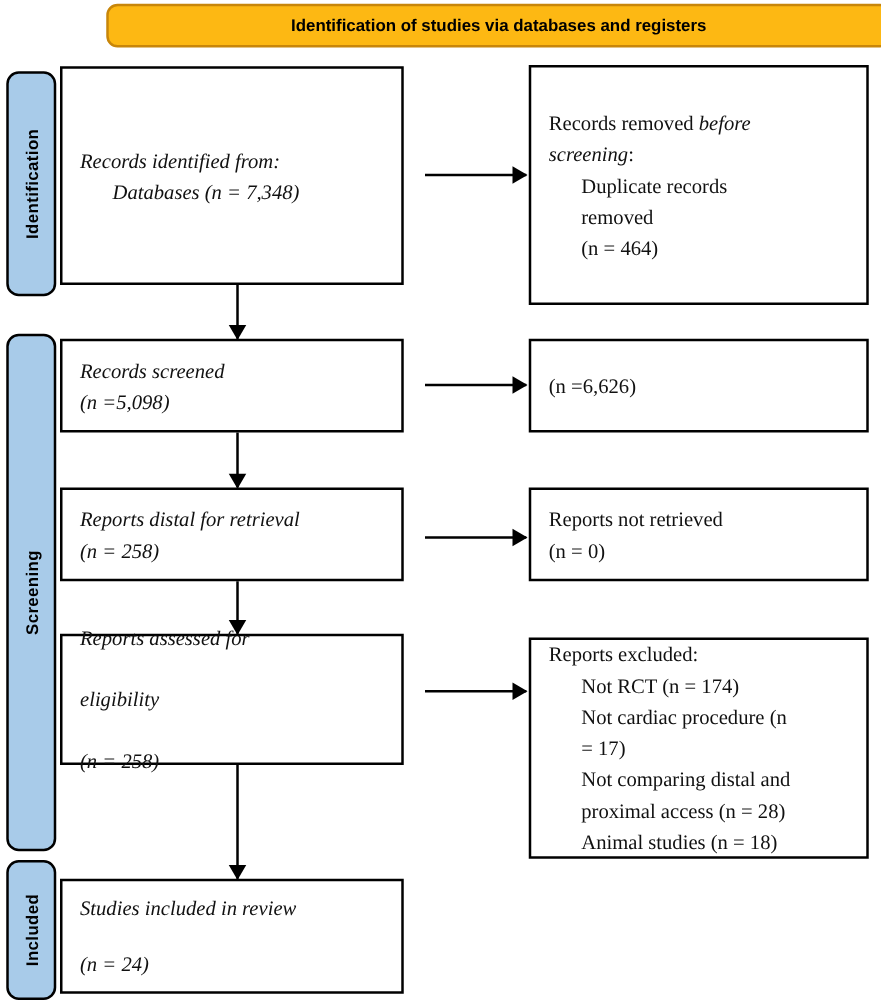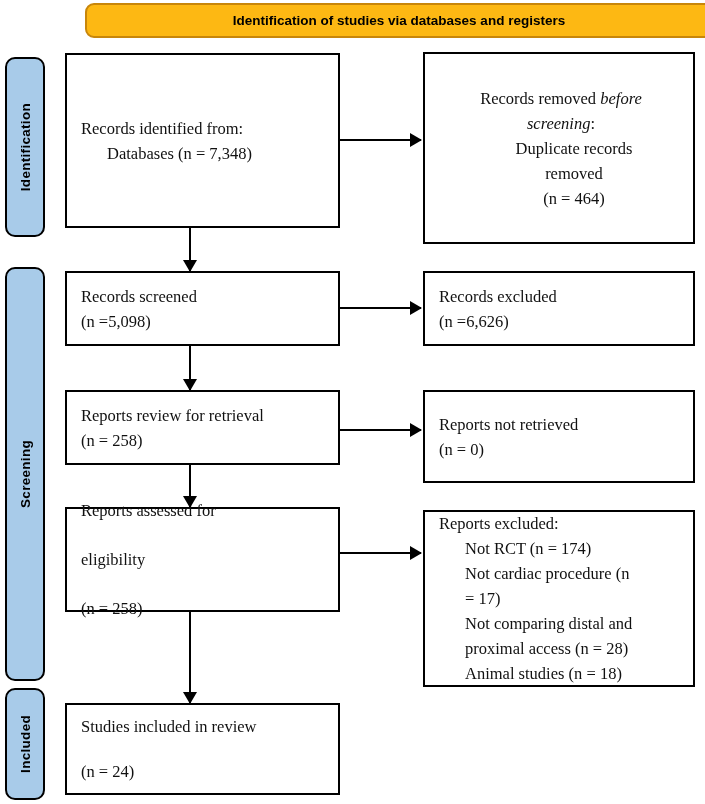--- a/index.html
+++ b/index.html
@@ -32,30 +32,30 @@
     letter-spacing:.3px;white-space:nowrap;
   }
   .stage.identification{top:57px;height:180px;}
   .stage.screening{top:267px;height:414px;}
   .stage.included{top:688px;height:112px;}
   .box{
     position:absolute;background:#ffffff;border:2px solid var(--outline);
     box-sizing:border-box;display:flex;flex-direction:column;justify-content:center;
     padding:4px 10px 4px 14px;font-size:16.5px;line-height:25px;color:#111;
   }
-  .col-left{left:65px;width:275px;}
+  .col-left{left:48px;width:275px;font-style:italic;}
   .col-right{left:423px;width:272px;}
   .b1{top:53px;height:175px;}
   .b2{top:271px;height:75px;}
   .b3{top:390px;height:75px;}
   .b4{top:507px;height:105px;gap:24px;}
   .b5{top:703px;height:92px;gap:20px;}
-  .r1{top:52px;height:192px;text-align:center;}
+  .r1{top:52px;height:192px;}
   .r2{top:271px;height:75px;}
-  .r3{top:390px;height:93px;font-family:Liberation Serif, serif;}
+  .r3{top:390px;height:75px;font-family:Liberation Serif, serif;}
   .r4{top:510px;height:177px;}
   .indent{padding-left:26px;}
   .it{font-style:italic;}
   .arrow-v{position:absolute;width:2px;background:var(--outline);}
   .arrow-v::after{
     content:"";position:absolute;bottom:-1px;left:-6px;
     border-left:7px solid transparent;border-right:7px solid transparent;
     border-top:12px solid var(--outline);
   }
   .arrow-h{position:absolute;height:2px;background:var(--outline);}
@@ -104,26 +104,25 @@
     <div class="indent">removed</div>
     <div class="indent">(n = 464)</div>
   </div>
 
   <div class="box col-left b2">
     <div>Records screened</div>
     <div>(n =5,098)</div>
   </div>
 
   <div class="box col-right r2">
-    <div>Records excluded</div>
     <div>(n =6,626)</div>
   </div>
 
   <div class="box col-left b3">
-    <div>Reports review for retrieval</div>
+    <div>Reports distal for retrieval</div>
     <div>(n = 258)</div>
   </div>
 
   <div class="box col-right r3">
     <div>Reports not retrieved</div>
     <div>(n = 0)</div>
   </div>
 
   <div class="box col-left b4">
     <div>Reports assessed for</div>

